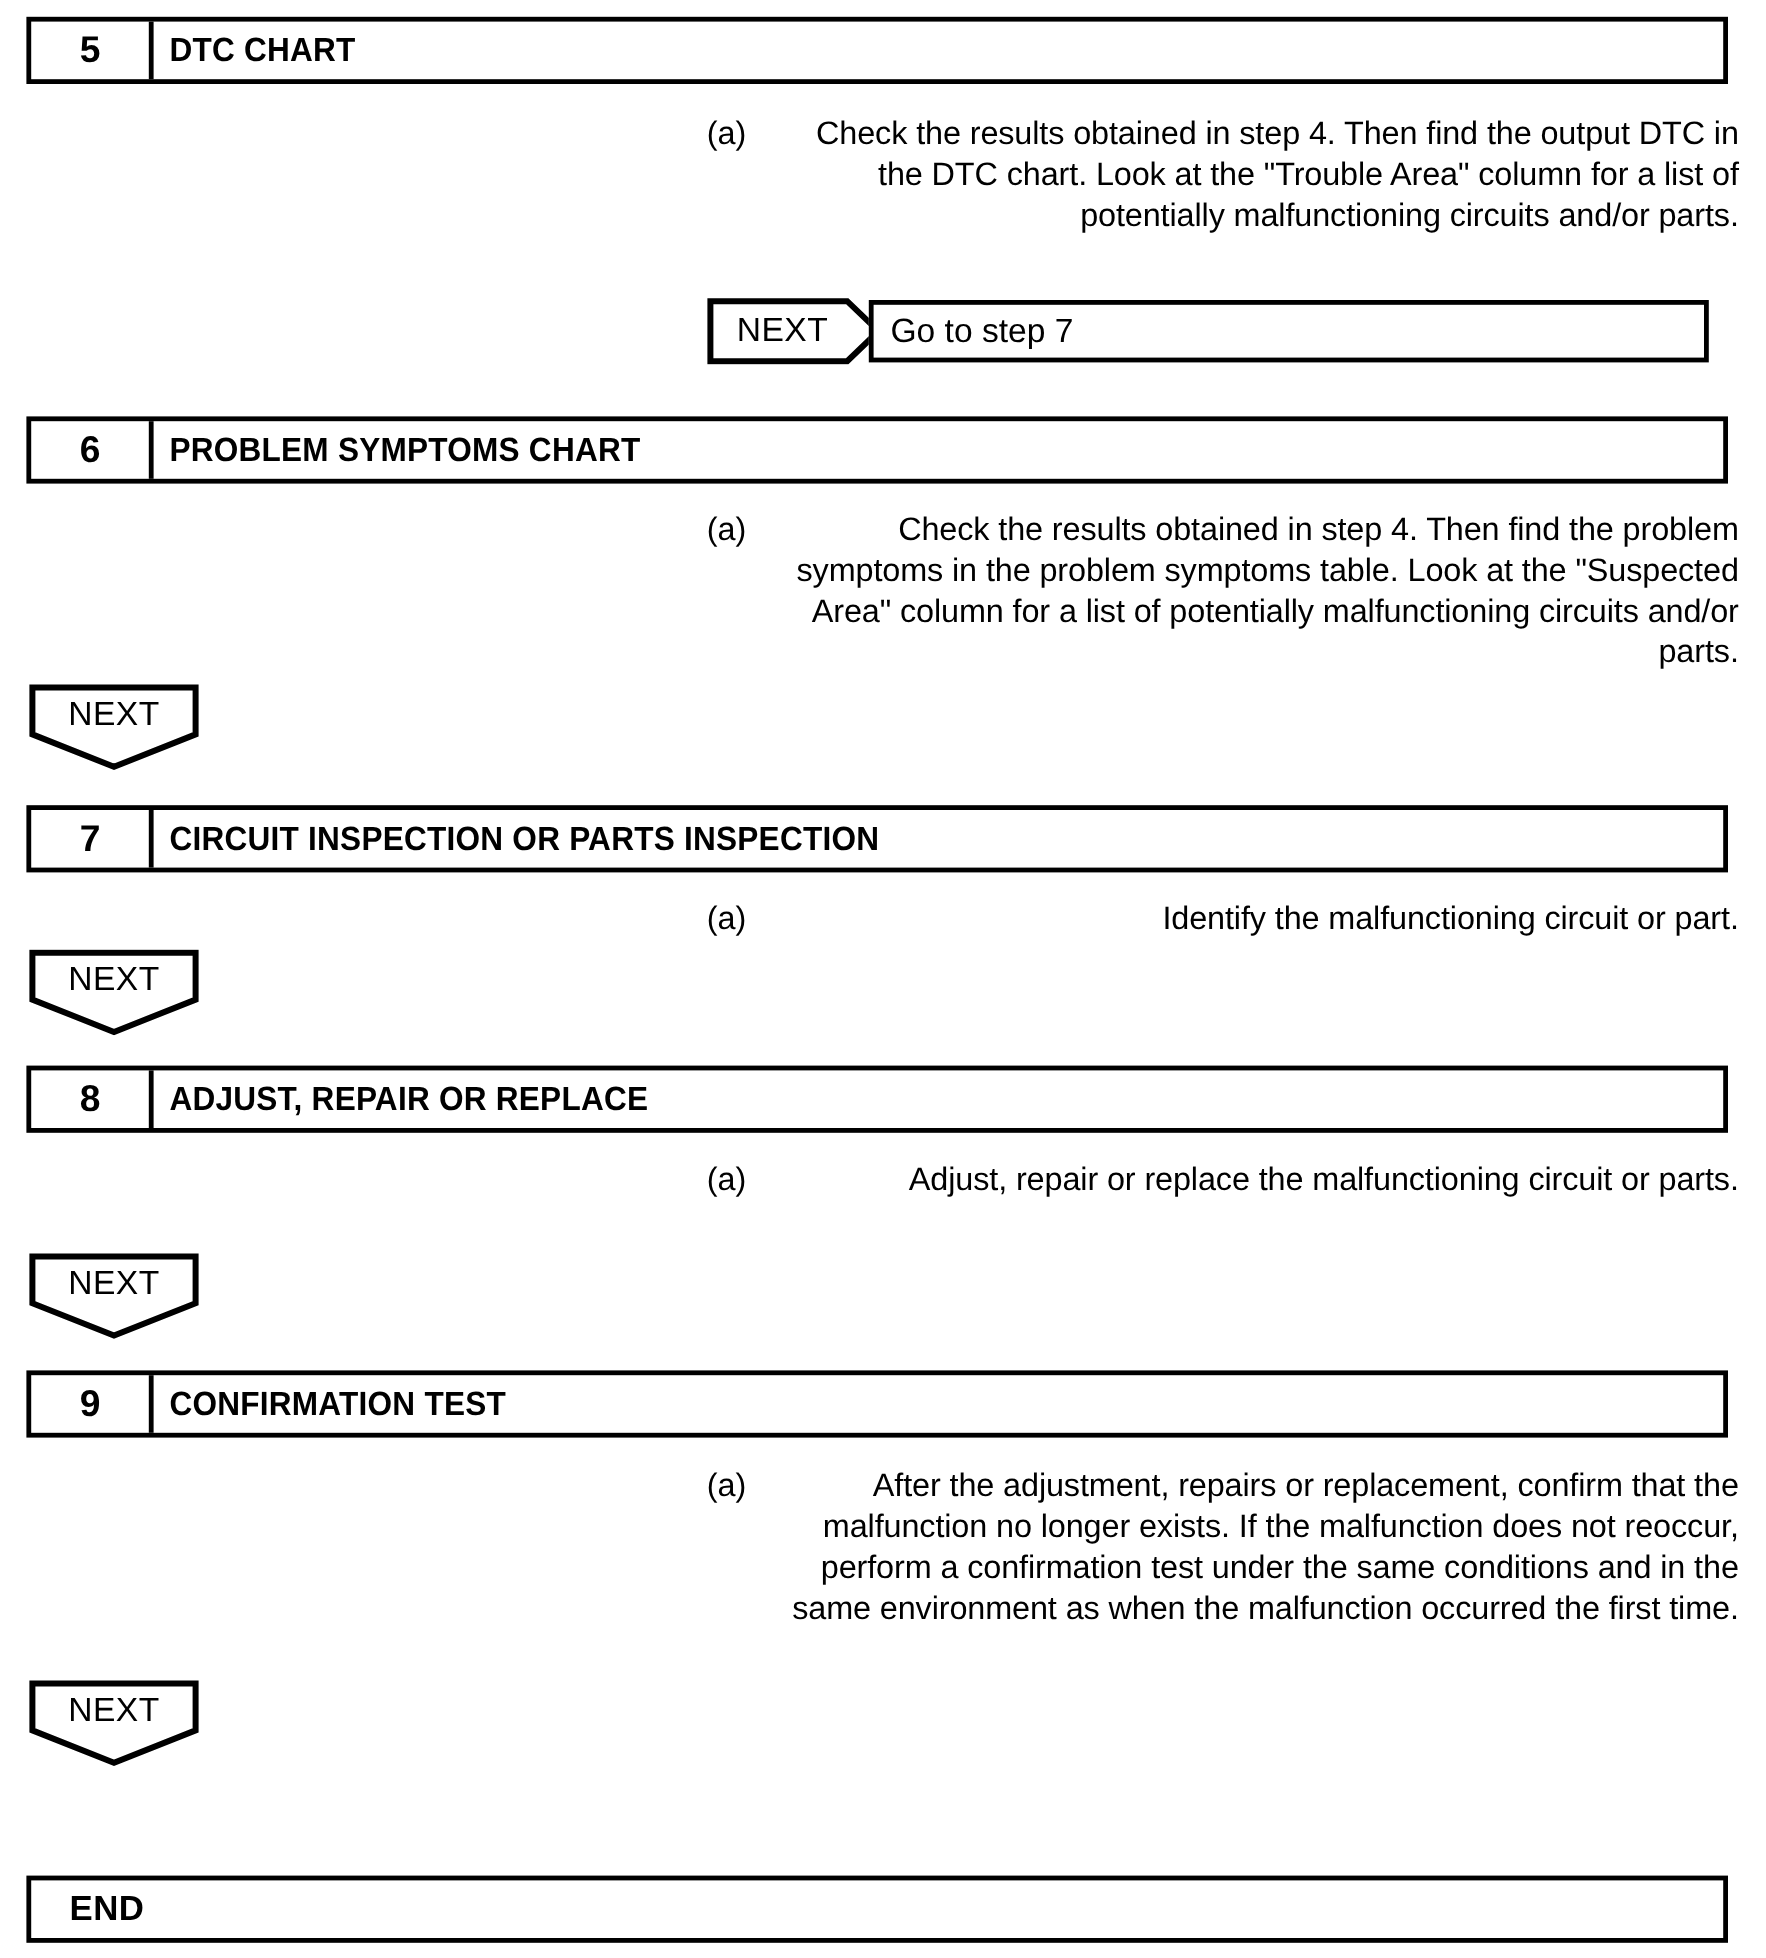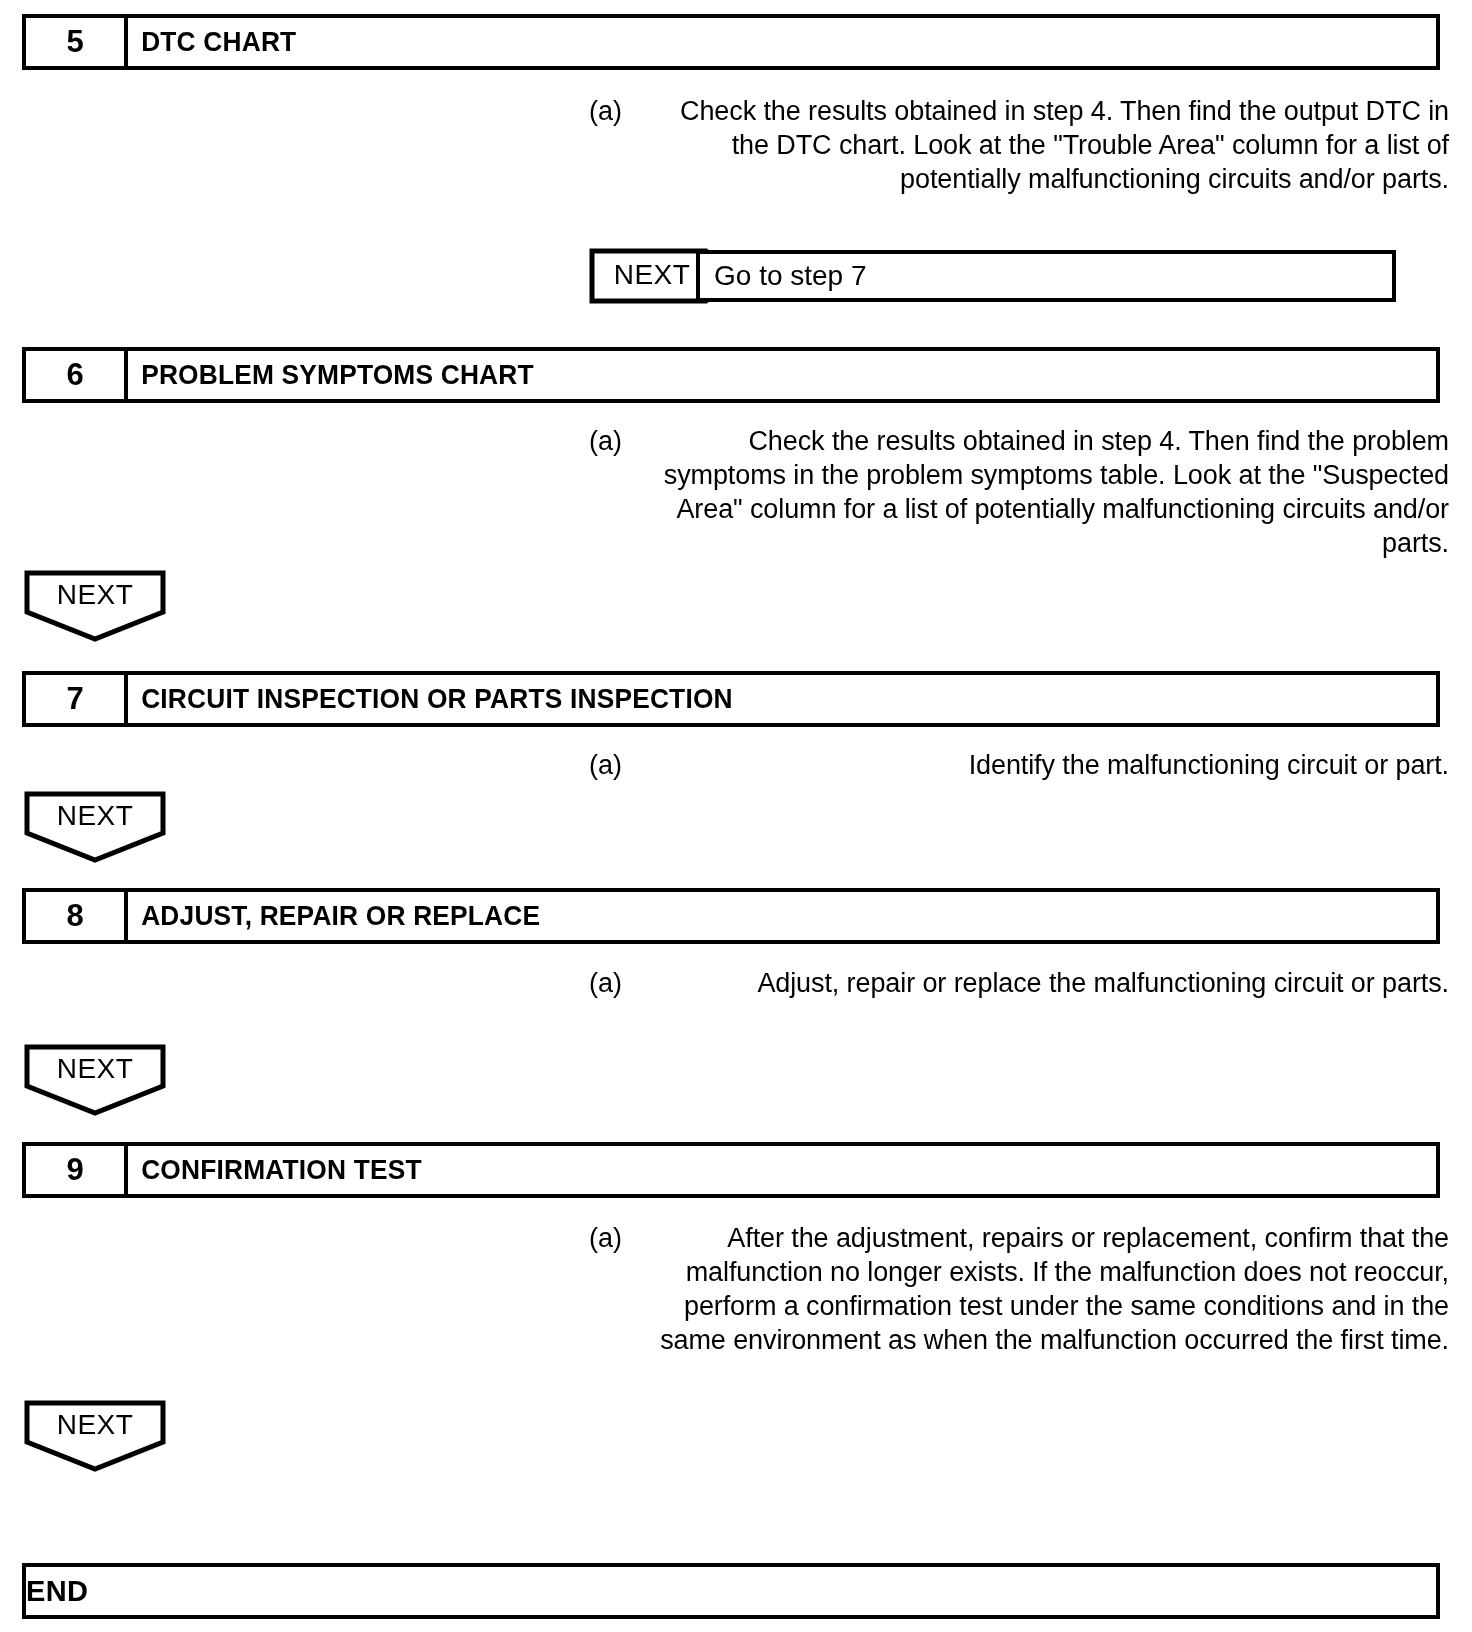--- a/index.html
+++ b/index.html
@@ -127,21 +127,21 @@
     width: 126px;
     text-align: center;
     font-size: 28px;
     letter-spacing: 0.4px;
     pointer-events: none;
   }
 
   
   .goto-box {
     position: absolute;
-    left: 696px;
+    left: 724px;
     top: 250px;
     width: 700px;
     height: 52px;
     border: 4px solid #000;
     box-sizing: border-box;
     display: flex;
     align-items: center;
     padding-left: 14px;
     font-size: 28px;
     background: #fff;
@@ -150,21 +150,21 @@
   
   .end-bar {
     position: absolute;
     left: 22px;
     width: 1418px;
     height: 56px;
     border: 4px solid #000;
     box-sizing: border-box;
     display: flex;
     align-items: center;
-    padding-left: 0;
+    padding-left: 32px;
     font-size: 29px;
     font-weight: bold;
     letter-spacing: 0.3px;
     background: #fff;
   }
 </style>
 </head>
 <body>
 
 <div class="page">

